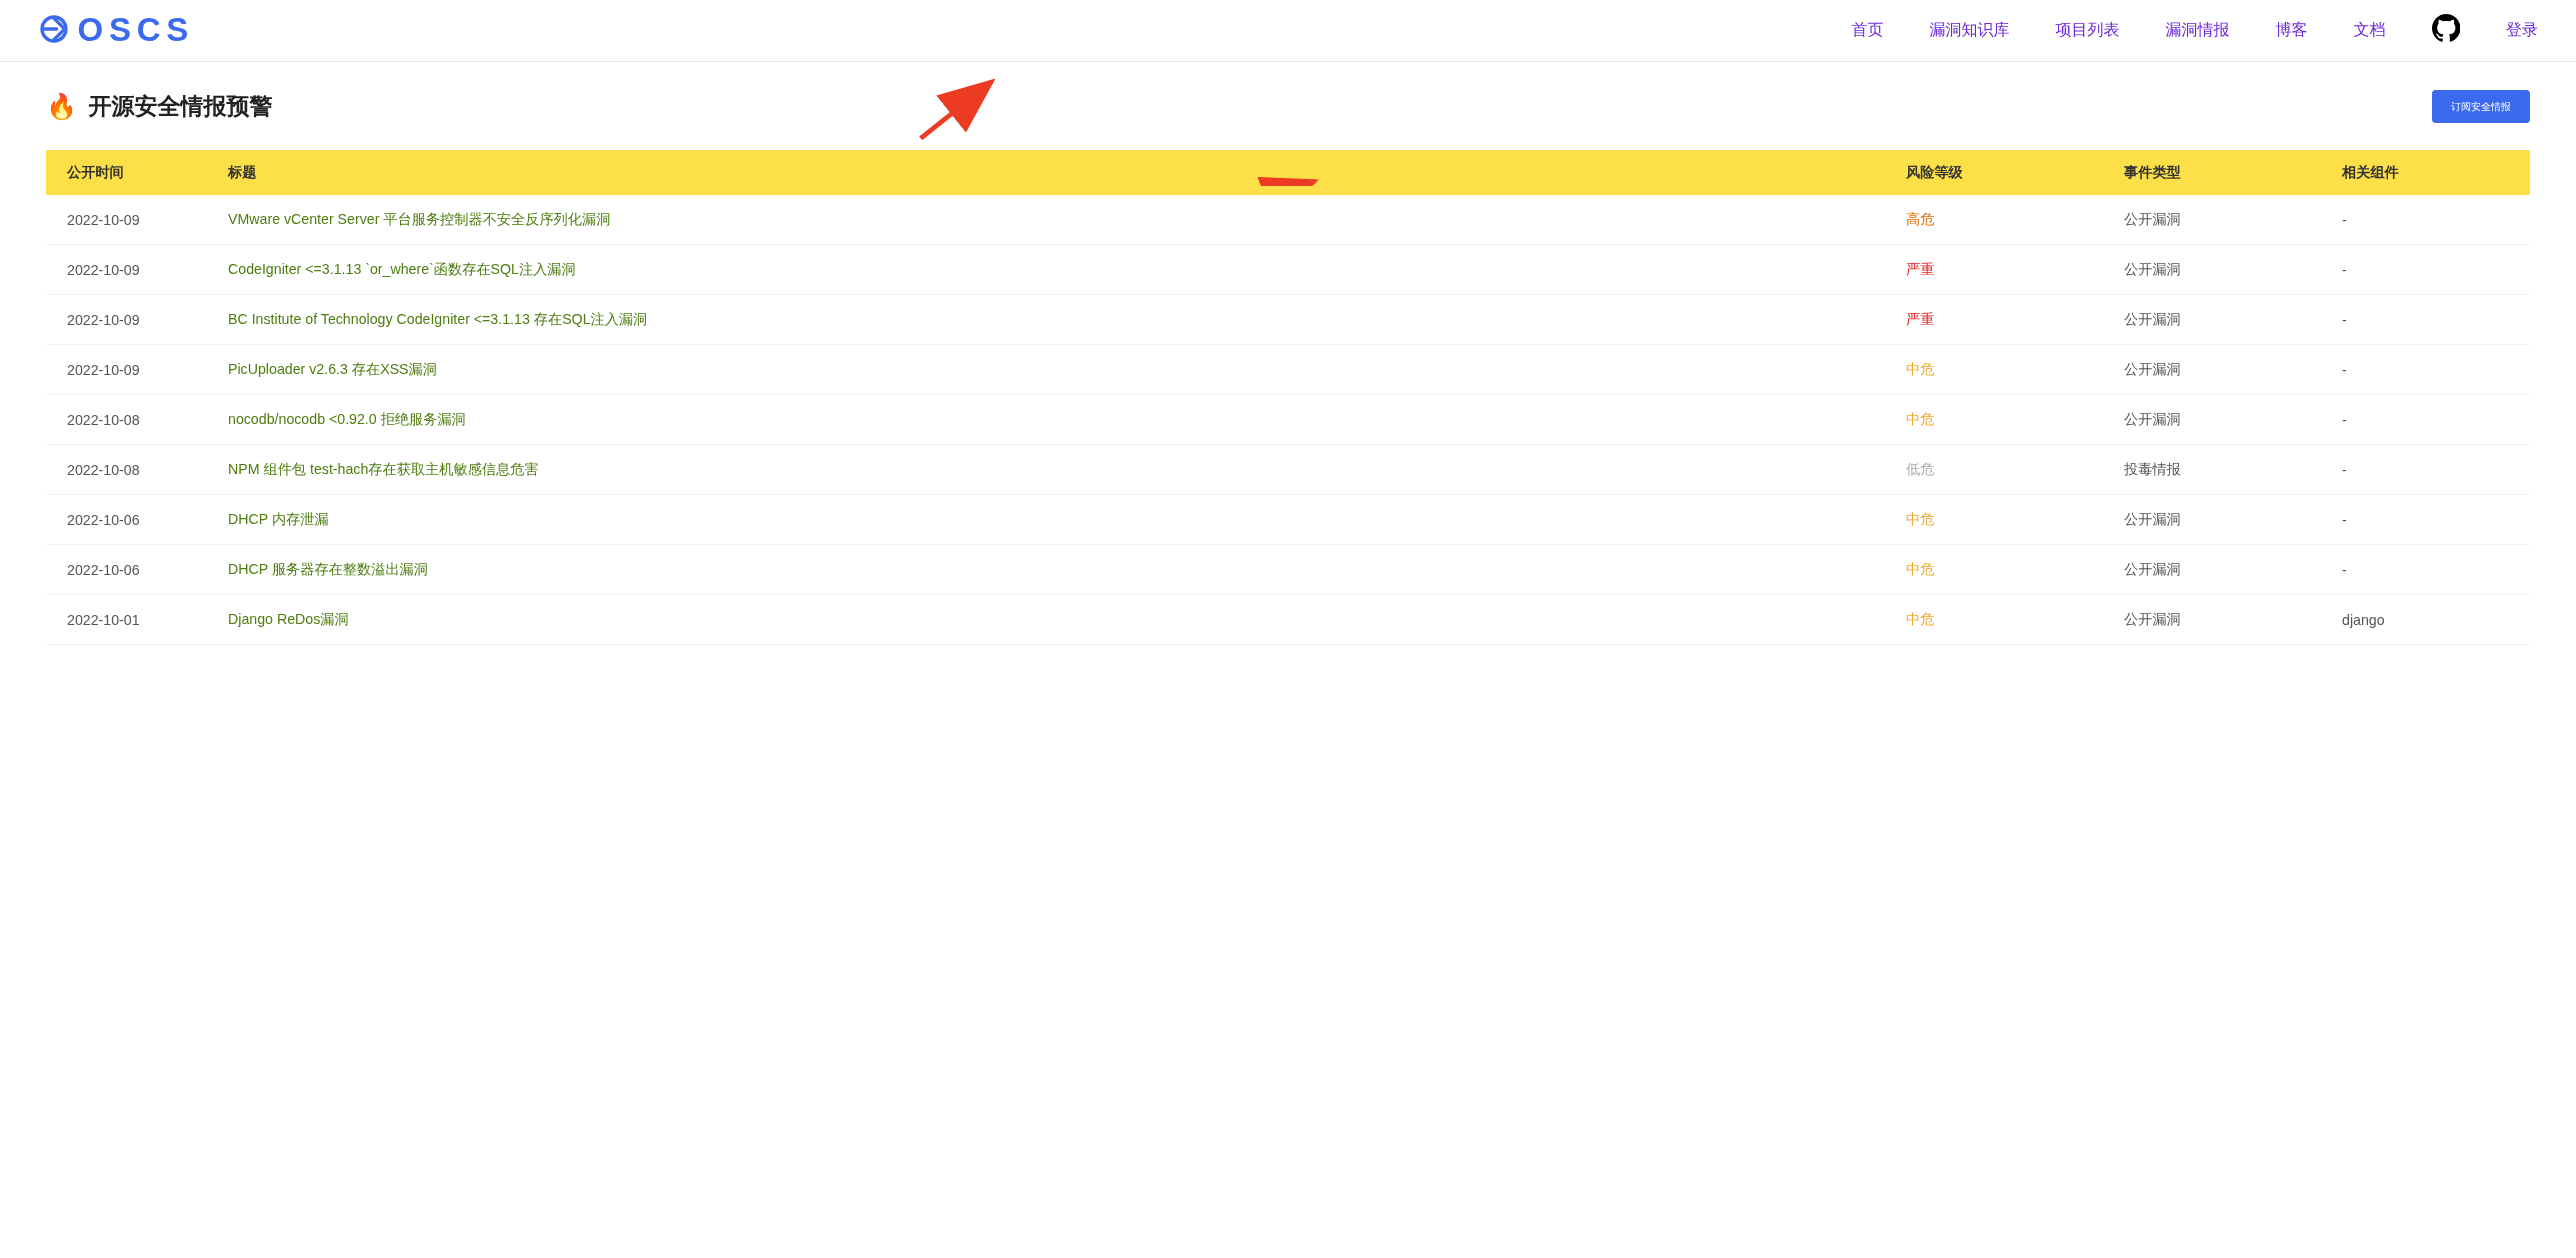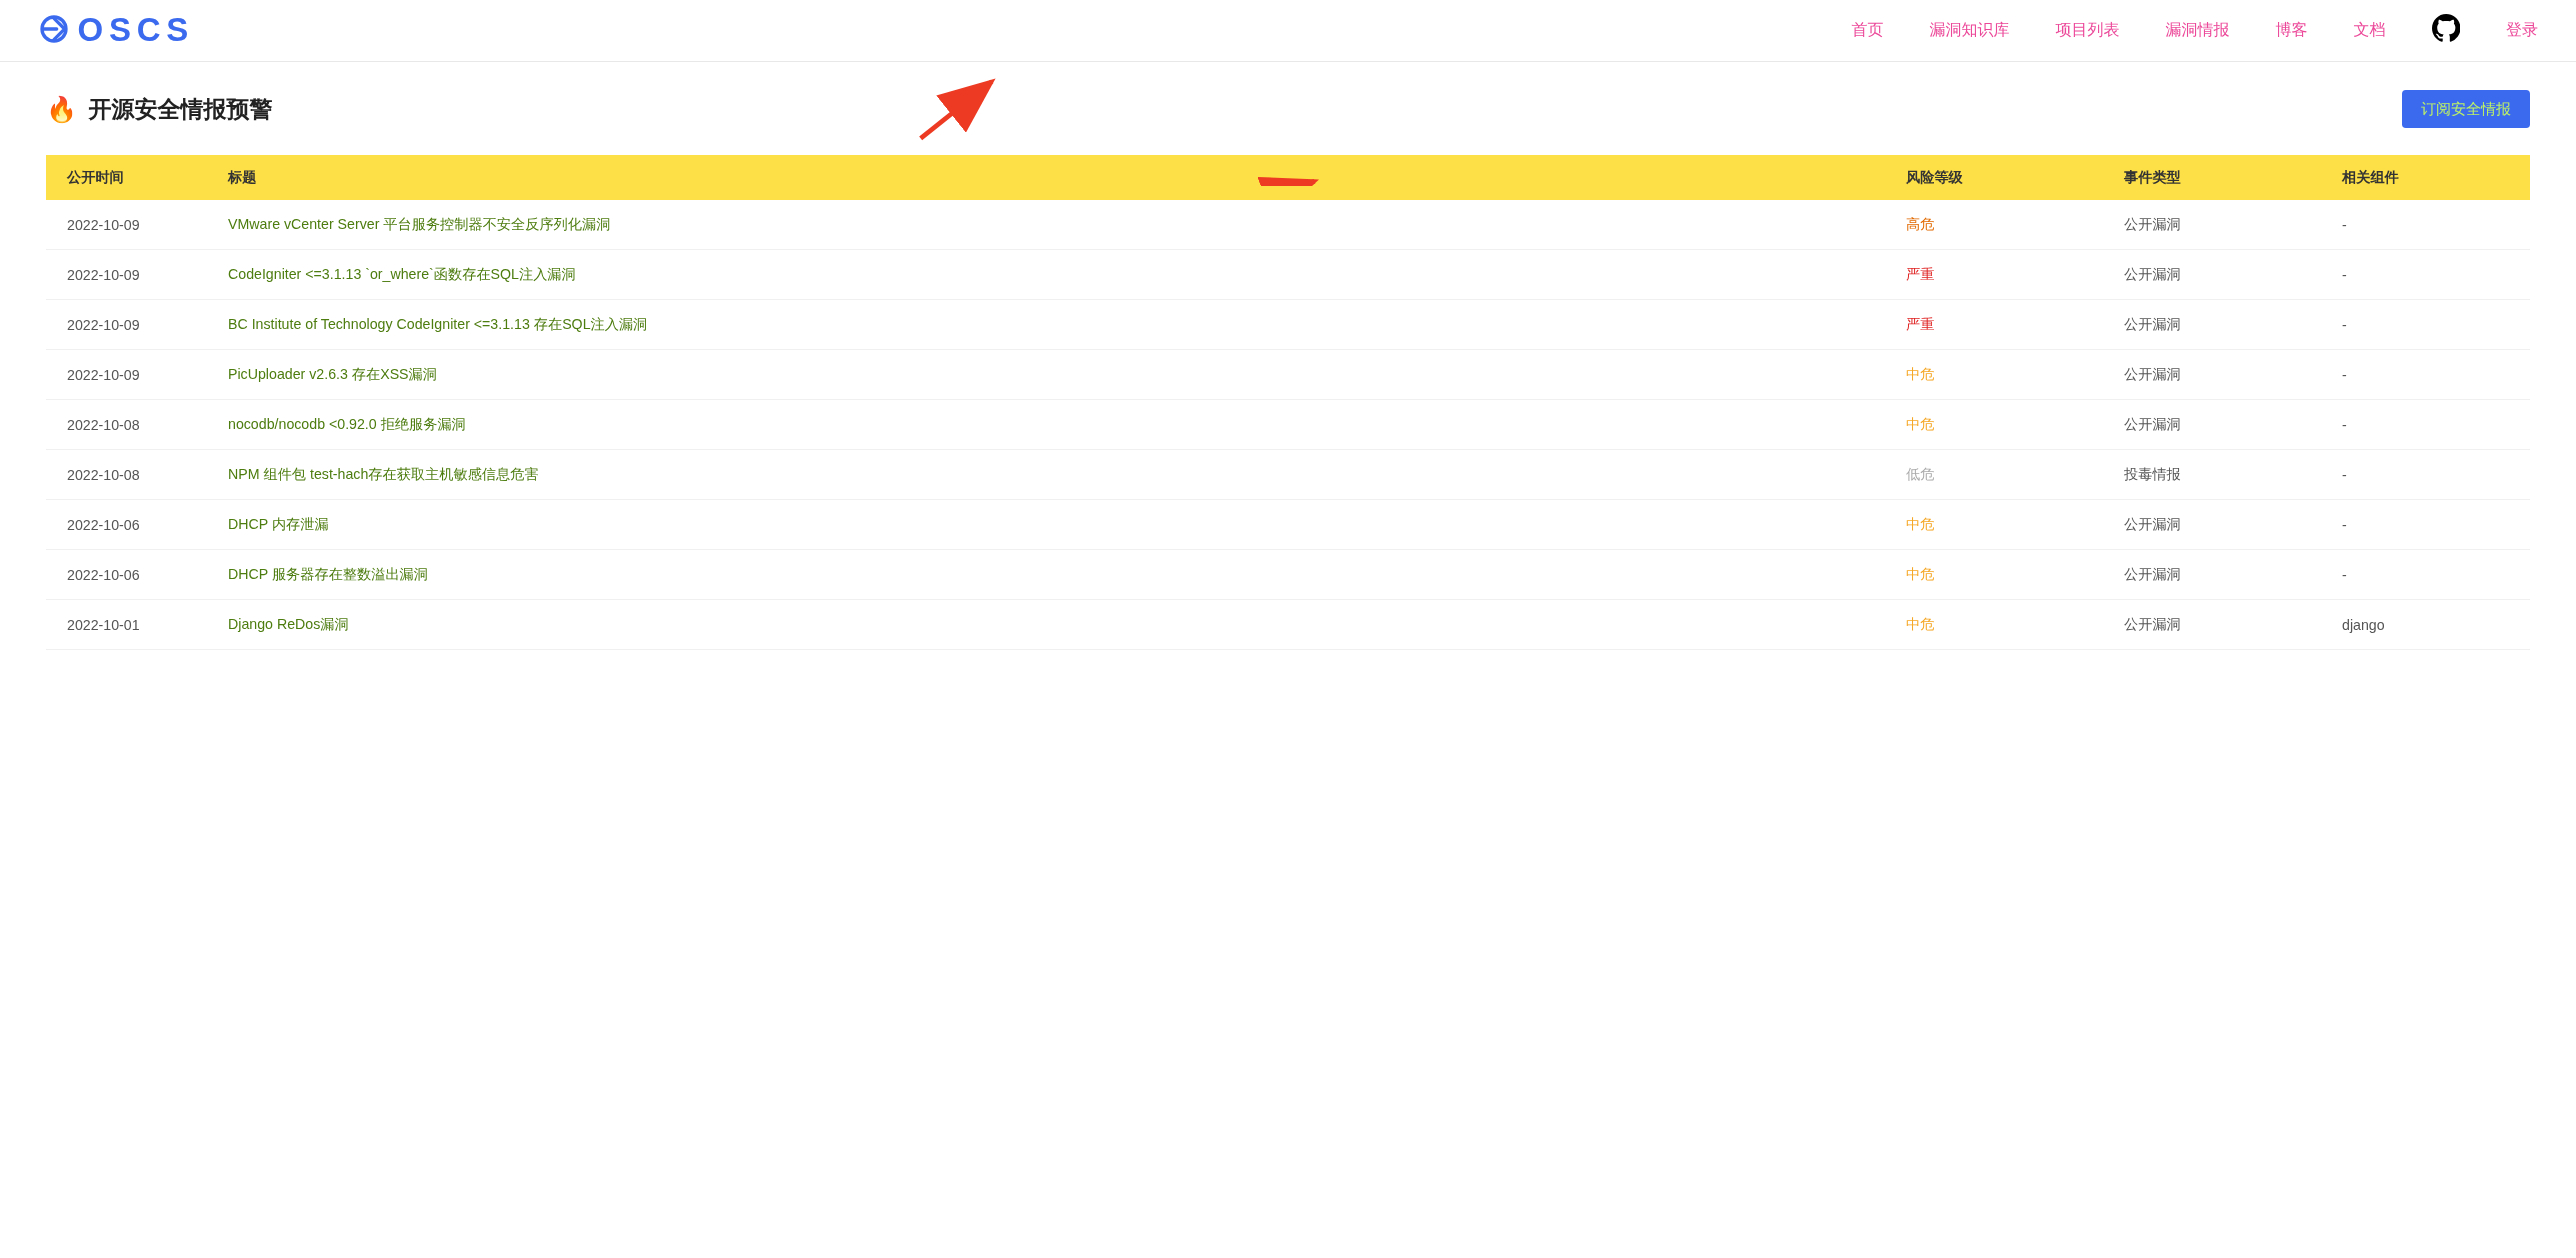--- a/index.html
+++ b/index.html
@@ -30,21 +30,21 @@
       color: #3B6AEF;
     }
     nav {
       display: flex;
       align-items: center;
       gap: 46px;
       font-size: 16px;
       color: #333;
     }
     nav a {
-      color:#ec4899;
+      color:#6d28d9;
       text-decoration: none;
       cursor: pointer;
     }
     .github-link svg { width: 28.5px; height: 28.5px; fill: #000; }
     .page-wrap {
       padding: 28.5px 46px;
       position: relative;
     }
     .title-row {
       display: flex;
@@ -54,25 +54,25 @@
     }
     .title-left { display:flex; align-items:center; gap:11.4px;}
     .fire-icon { font-size: 25px; }
     .page-title {
       font-size: 23px;
       font-weight: 700;
       color: #222;
     }
     .subscribe-btn {
       background: #3B6AEF;
-      color: #bef264;
+      color: #ffffff;
       border: none;
       border-radius: 3.8px;
       padding: 9.5px 19px;
-      font-size: 15px;
+      font-size: 10px;
       cursor: pointer;
     }
     .tbl {
       width: 100%;
       border-collapse: collapse;
       font-size: 14.2px;
     }
     .tbl thead th {
       background: #fde047;
       text-align: left;

